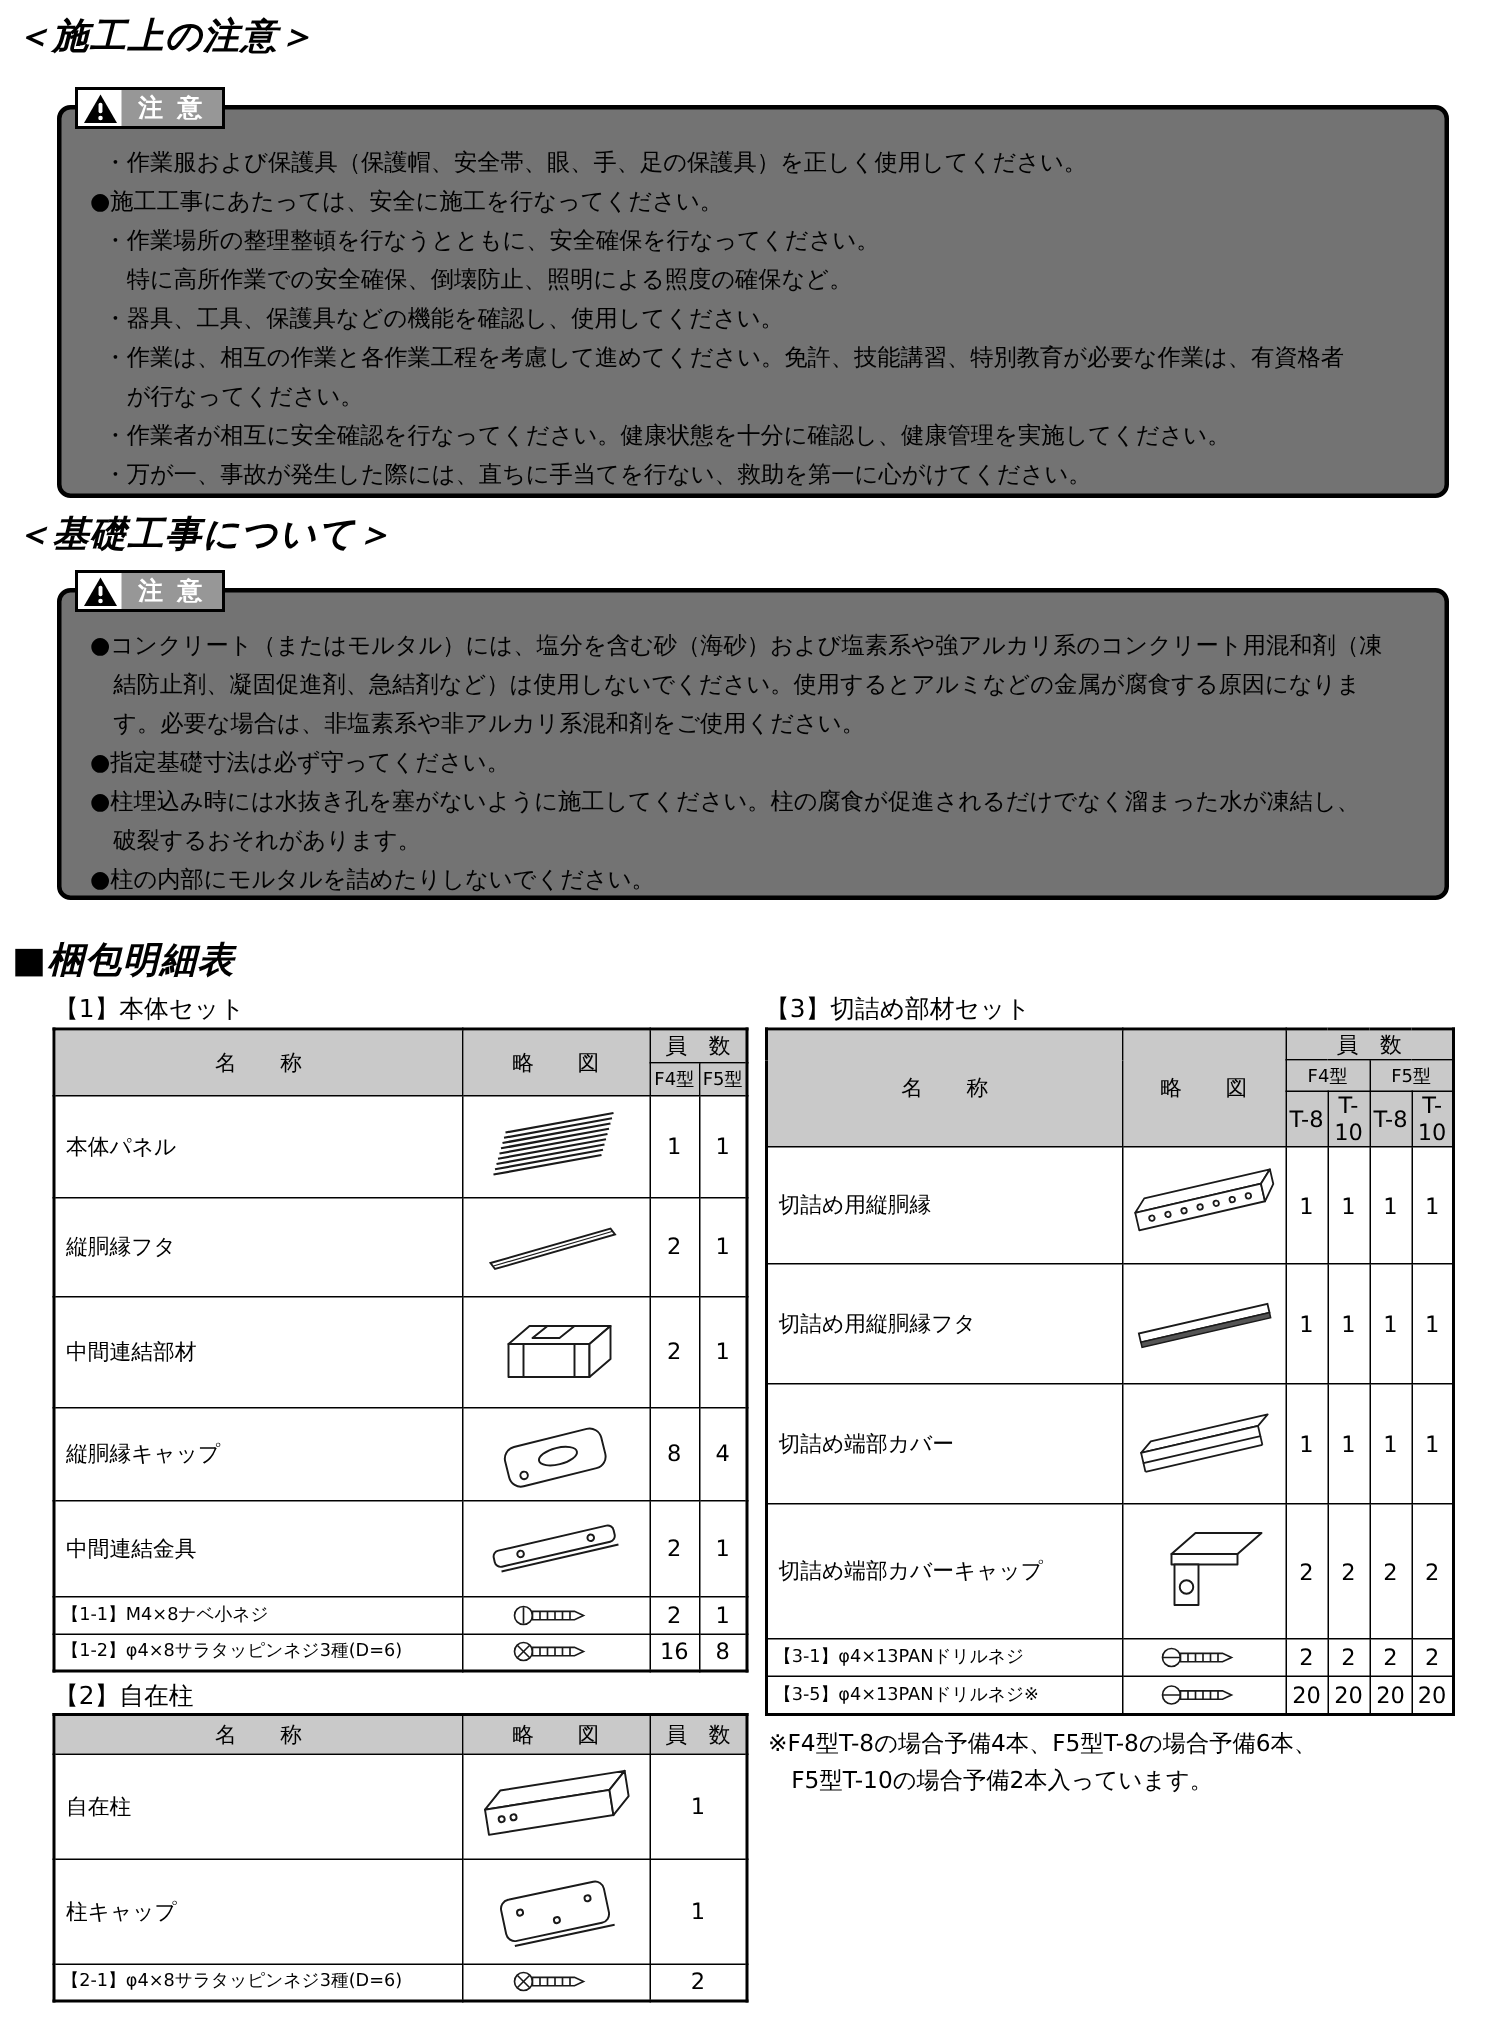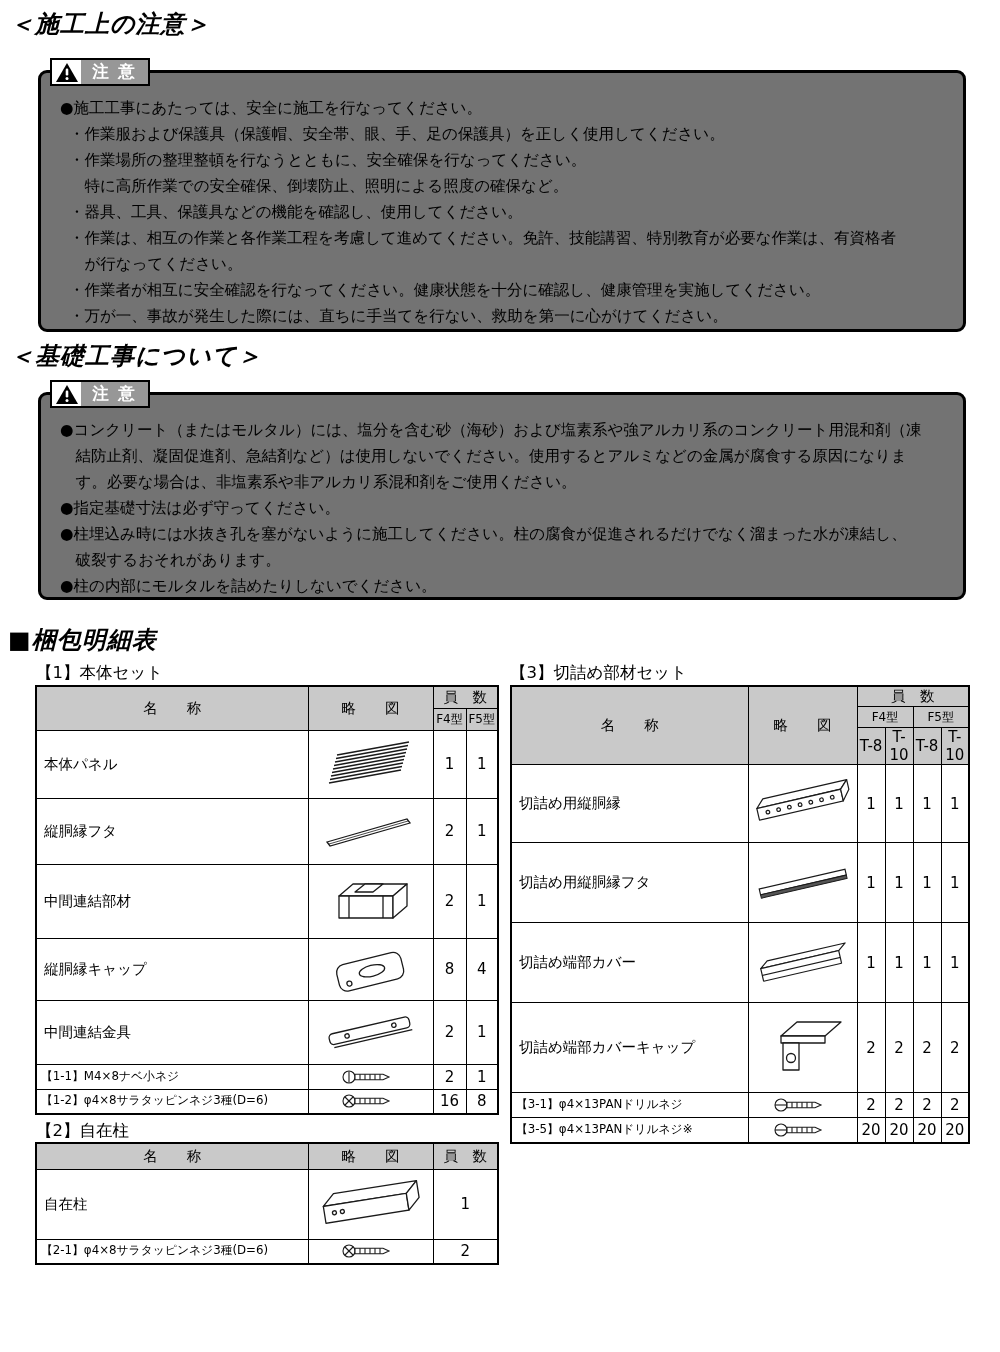--- a/index.html
+++ b/index.html
@@ -61,22 +61,22 @@
       <span class="badge-icon">
         <svg width="24" height="21" viewBox="0 0 24 21">
           <polygon points="12,1 23,20 1,20" fill="#000"></polygon>
           <rect x="10.7" y="6.5" width="2.6" height="7" rx="1.2" fill="#fff"></rect>
           <circle cx="12" cy="16.6" r="1.5" fill="#fff"></circle>
         </svg>
       </span>
       <span class="badge-label">注 意</span>
     </div>
     <div class="caution-body">
+      <p class="citem sub">・作業服および保護具（保護帽、安全帯、眼、手、足の保護具）を正しく使用してください。</p>
       <p class="citem">●施工工事にあたっては、安全に施工を行なってください。</p>
-      <p class="citem sub">・作業服および保護具（保護帽、安全帯、眼、手、足の保護具）を正しく使用してください。</p>
       <p class="citem sub">・作業場所の整理整頓を行なうとともに、安全確保を行なってください。
 特に高所作業での安全確保、倒壊防止、照明による照度の確保など。</p>
       <p class="citem sub">・器具、工具、保護具などの機能を確認し、使用してください。</p>
       <p class="citem sub">・作業は、相互の作業と各作業工程を考慮して進めてください。免許、技能講習、特別教育が必要な作業は、有資格者
 が行なってください。</p>
       <p class="citem sub">・作業者が相互に安全確認を行なってください。健康状態を十分に確認し、健康管理を実施してください。</p>
       <p class="citem sub">・万が一、事故が発生した際には、直ちに手当てを行ない、救助を第一に心がけてください。</p>
     </div>
   </div>
 
@@ -382,20 +382,22 @@
             </svg>
       </td>
       <td class="qty">20</td>
       <td class="qty">20</td>
       <td class="qty">20</td>
       <td class="qty">20</td>
     </tr>
     </tbody>
   </table>
 
+  <p class="note">※F4型T-8の場合予備4本、F5型T-8の場合予備6本、
+　F5型T-10の場合予備2本入っています。</p>
 
   <p class="tbl-label" id="label2">【2】自在柱</p>
 
   <table class="ptable" id="table2">
     <colgroup>
         <col style="width:272px">
         <col style="width:125px">
         <col style="width:65px">
       </colgroup>
     <tbody>
@@ -412,20 +414,35 @@
           <polygon points="12,26 24,15 108,15 96,26"></polygon>
           <rect x="12" y="26" width="84" height="17"></rect>
           <polygon points="96,26 108,15 108,32 96,43"></polygon>
           <circle cx="22" cy="34" r="2" fill="none"></circle>
                 <circle cx="30" cy="34" r="2" fill="none"></circle>
               </g>
             </svg>
       </td>
       <td class="qty">1</td>
     </tr>
+    <tr style="height:70px">
+      <td class="name">柱キャップ</td>
+      <td class="sk">
+        <svg width="112" height="60" viewBox="0 0 112 60">
+              <g transform="rotate(-12 56 30)" fill="#fff" stroke="#1a1a1a" stroke-width="1.3">
+          <rect x="20" y="16" width="70" height="28" rx="6"></rect>
+          <line x1="24" y1="47" x2="92" y2="47"></line>
+          <circle cx="32" cy="26" r="2" fill="none"></circle>
+                <circle cx="78" cy="26" r="2" fill="none"></circle>
+          <circle cx="55" cy="36" r="2" fill="none"></circle>
+              </g>
+            </svg>
+      </td>
+      <td class="qty">1</td>
+    </tr>
     <tr style="height:25px">
       <td class="name small">【2-1】φ4×8サラタッピンネジ3種(D=6)</td>
       <td class="sk">
         <svg width="64" height="20" viewBox="0 0 64 20">
               <g fill="#fff" stroke="#1a1a1a" stroke-width="1.1">
           <circle cx="10" cy="10" r="6"></circle>
                 <line x1="6" y1="6" x2="14" y2="14"></line>
                 <line x1="14" y1="6" x2="6" y2="14"></line>
           <path d="M16,7.2 H44 L50,10 L44,12.8 H16 Z"></path>
           <line x1="21" y1="7.2" x2="21" y2="12.8"></line>

